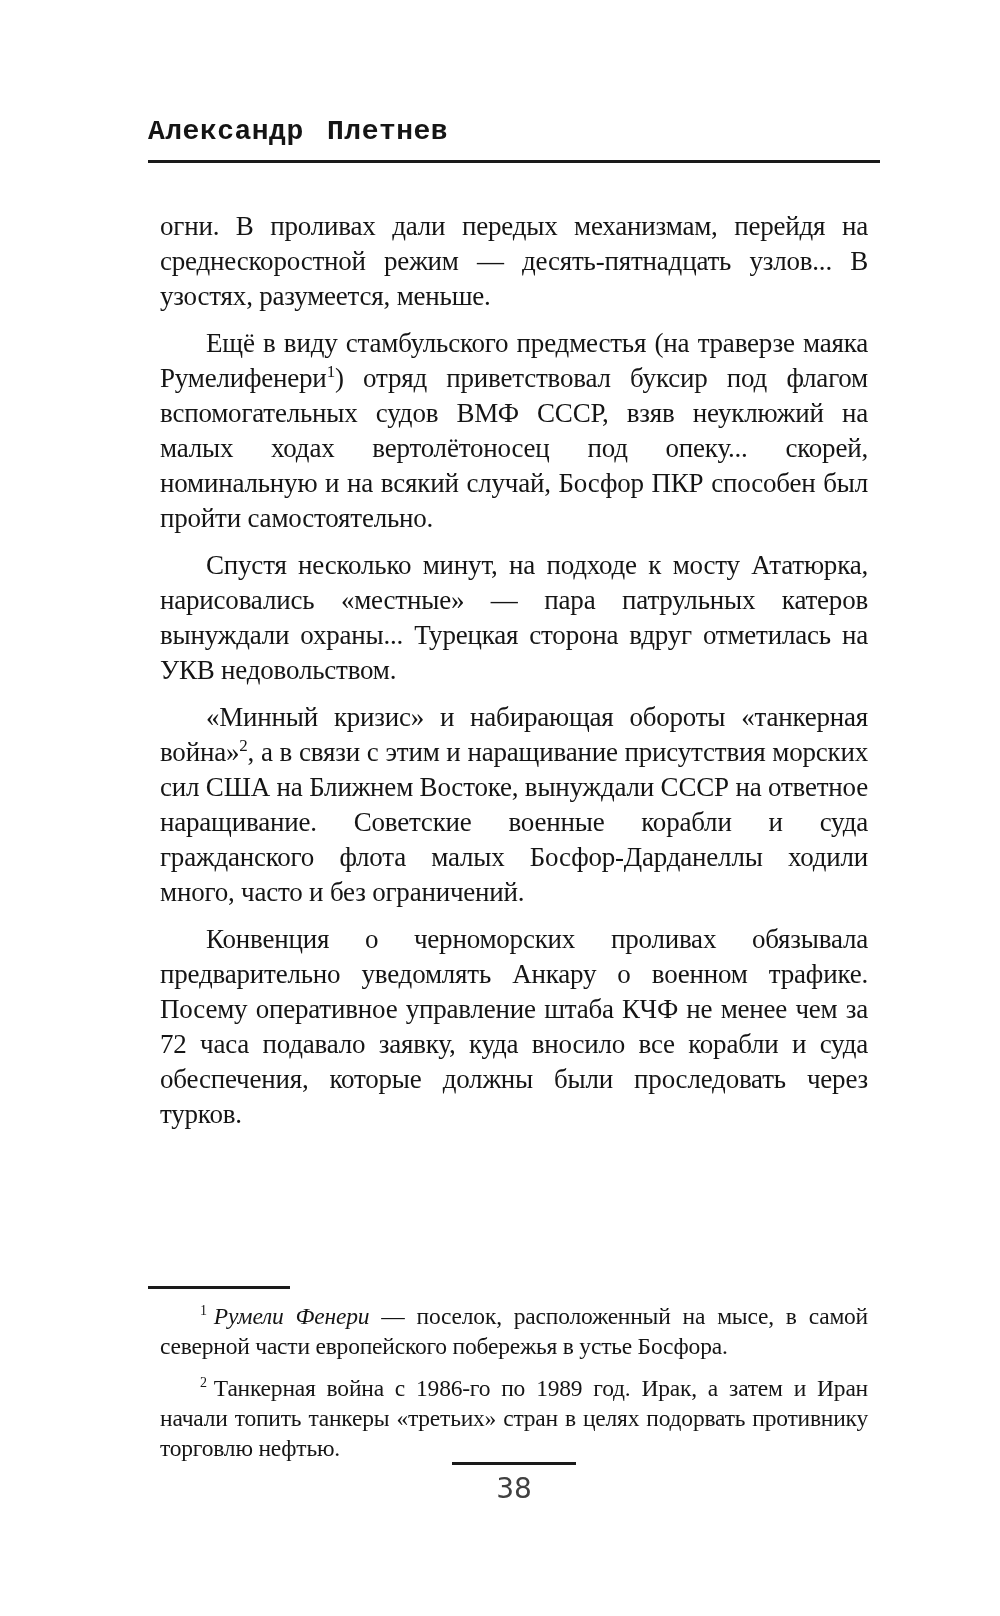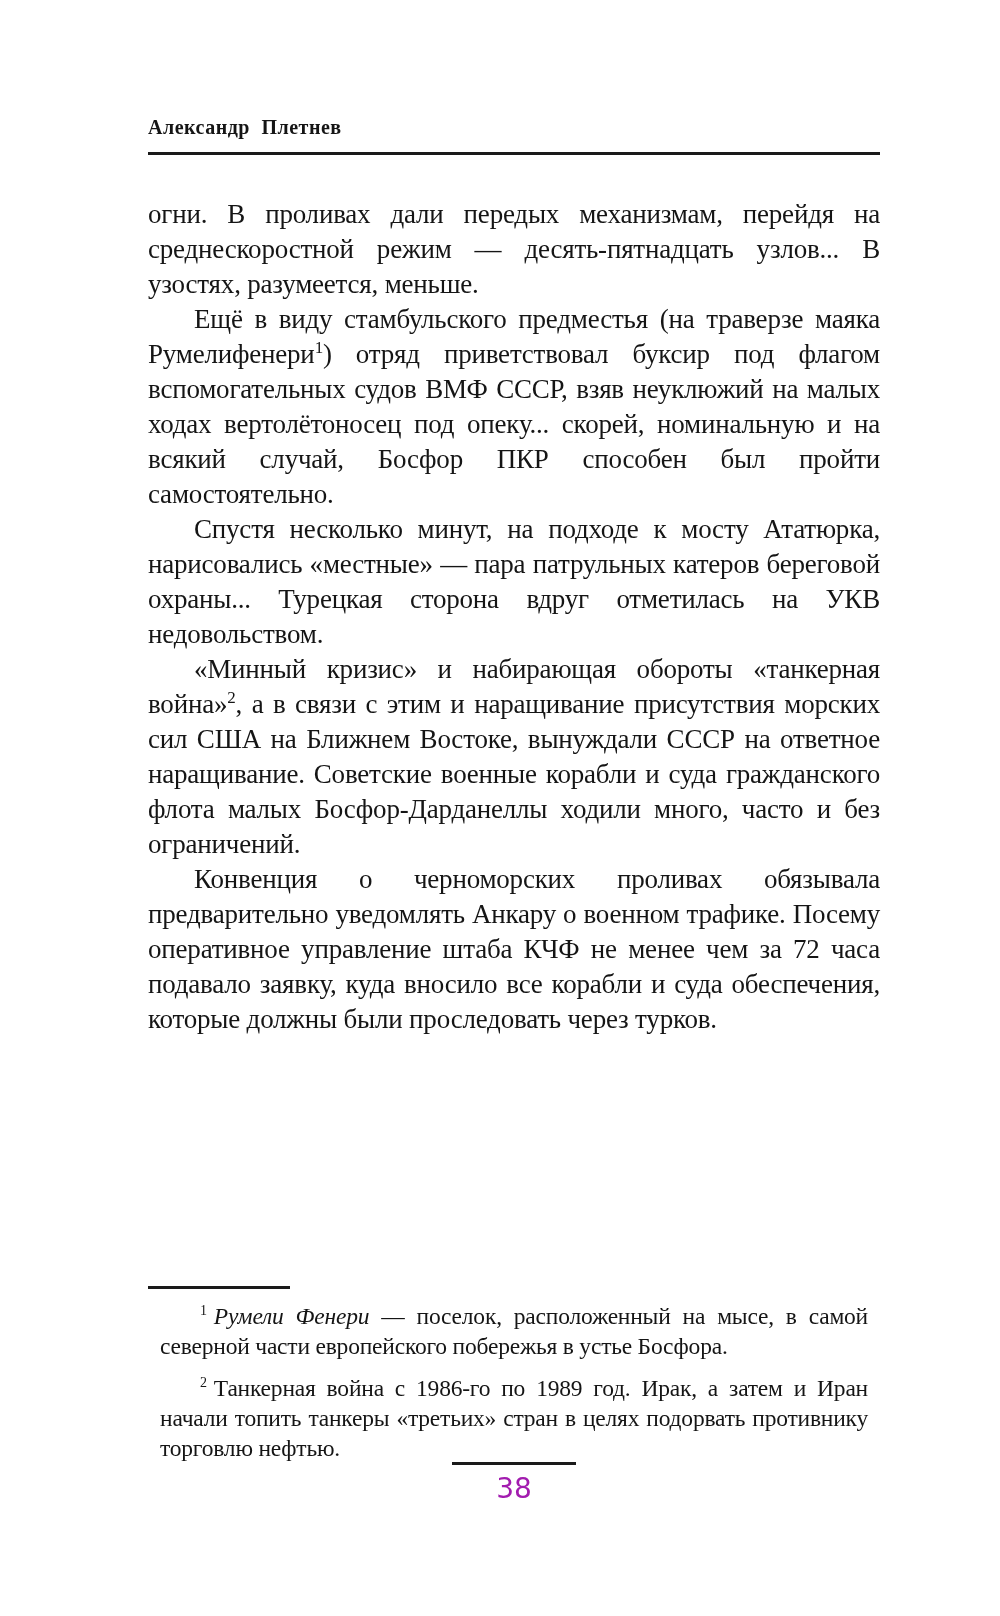--- a/index.html
+++ b/index.html
@@ -7,37 +7,38 @@
     position: relative;
     width: 1000px;
     height: 1616px;
     background: #ffffff;
     color: #151515;
     font-family: "Liberation Serif", "DejaVu Serif", serif;
     overflow: hidden;
   }
   .page-header { position: absolute; left: 148px; top: 116px; width: 732px; }
   .author {
-    font-size: 20px;
+    font-size: 28px;
     font-weight: 700;
     letter-spacing: 0.5px;
     word-spacing: 6px;
+    font-family: Liberation Mono, monospace;
   }
   .header-rule { margin-top: 13px; border-top: 3px solid #1a1a1a; }
 
   .body-text {
     position: absolute;
     left: 148px; top: 197px; width: 732px;
     font-size: 27px;
     line-height: 35px;
     letter-spacing: -0.2px;
     text-align: justify;
     hyphens: auto;
   }
-  .para { margin: 0; text-indent: 46px; }
+  .para { margin: 12px; text-indent: 46px; }
   .para.no-indent { text-indent: 0; }
   .fn-ref {
     font-size: 17px;
     line-height: 0;
     vertical-align: super;
   }
 
   .footnotes {
     position: absolute;
     left: 148px; top: 1286px; width: 732px;
@@ -59,37 +60,37 @@
 
   .page-footer {
     position: absolute;
     left: 148px; top: 1462px; width: 732px;
     text-align: center;
   }
   .footer-rule { width: 124px; border-top: 3px solid #1a1a1a; margin: 0 auto 7px auto; }
   .page-number {
     font-family: "DejaVu Sans", "Liberation Sans", sans-serif;
     font-size: 28px;
-    color: #a21caf;
+    color: #404040;
   }
 </style>
 </head>
 <body>
 
 <div class="page">
 
   <header class="page-header">
     <div class="author">Александр Плетнев</div>
     <div class="header-rule"></div>
   </header>
 
   <main class="body-text">
     <p class="para no-indent"><span>огни. В проливах дали передых механизмам, перейдя на среднескоростной режим — десять-пятнадцать узлов... В узостях, разумеется, меньше.</span></p>
     <p class="para"><span>Ещё в виду стамбульского предместья (на траверзе маяка Румелифенери</span><sup class="fn-ref">1</sup><span>) отряд приветствовал буксир под флагом вспомогательных судов ВМФ СССР, взяв неуклюжий на малых ходах вертолётоносец под опеку... скорей, номинальную и на всякий случай, Босфор ПКР способен был пройти самостоятельно.</span></p>
-    <p class="para"><span>Спустя несколько минут, на подходе к мосту Ататюрка, нарисовались «местные» — пара патрульных катеров береговой охраны... Турецкая сторона вдруг отметилась на УКВ недовольством.</span></p>
+    <p class="para"><span>Спустя несколько минут, на подходе к мосту Ататюрка, нарисовались «местные» — пара патрульных катеров вынуждали охраны... Турецкая сторона вдруг отметилась на УКВ недовольством.</span></p>
     <p class="para"><span>«Минный кризис» и набирающая обороты «танкерная война»</span><sup class="fn-ref">2</sup><span>, а в связи с этим и наращивание присутствия морских сил США на Ближнем Востоке, вынуждали СССР на ответное наращивание. Советские военные корабли и суда гражданского флота малых Босфор-Дарданеллы ходили много, часто и без ограничений.</span></p>
     <p class="para"><span>Конвенция о черноморских проливах обязывала предварительно уведомлять Анкару о военном трафике. Посему оперативное управление штаба КЧФ не менее чем за 72 часа подавало заявку, куда вносило все корабли и суда обеспечения, которые должны были проследовать через турков.</span></p>
   </main>
 
   <section class="footnotes">
     <div class="footnote-rule"></div>
     <p class="fn"><sup class="fn-marker">1</sup><span class="fn-term">Румели Фенери</span><span> — поселок, расположенный на мысе, в самой северной части европейского побережья в устье Босфора.</span></p>
     <p class="fn"><sup class="fn-marker">2</sup><span>Танкерная война с 1986-го по 1989 год. Ирак, а затем и Иран начали топить танкеры «третьих» стран в целях подорвать противнику торговлю нефтью.</span></p>
   </section>
 

